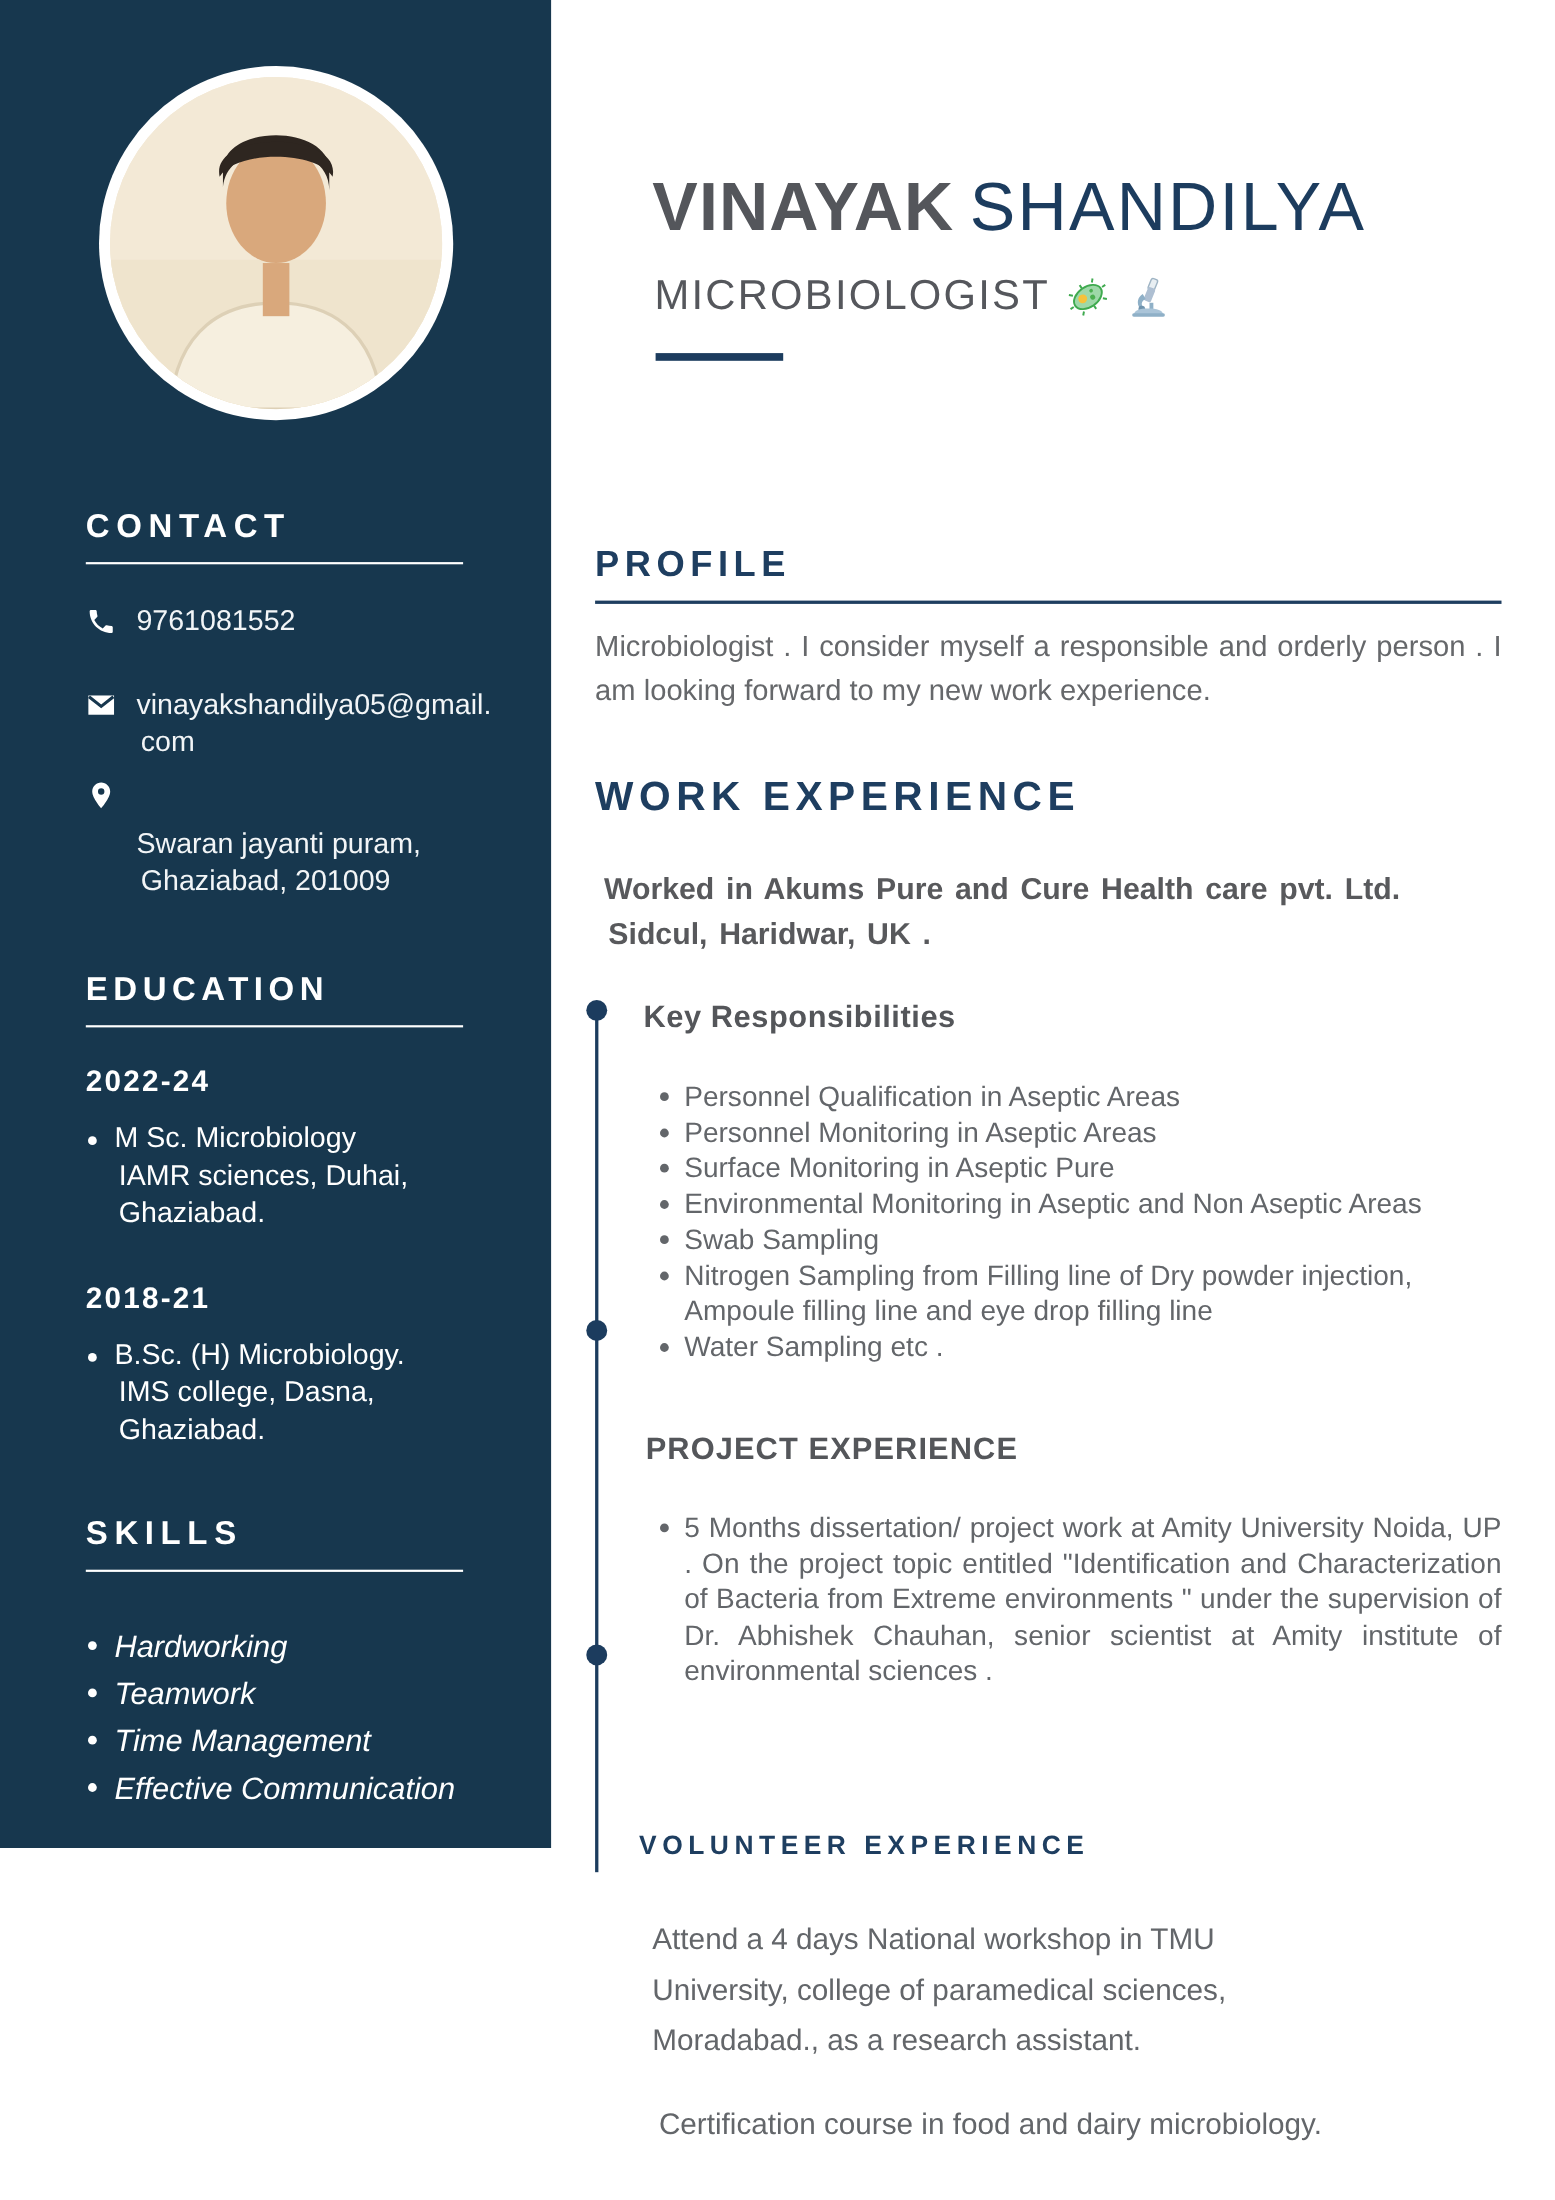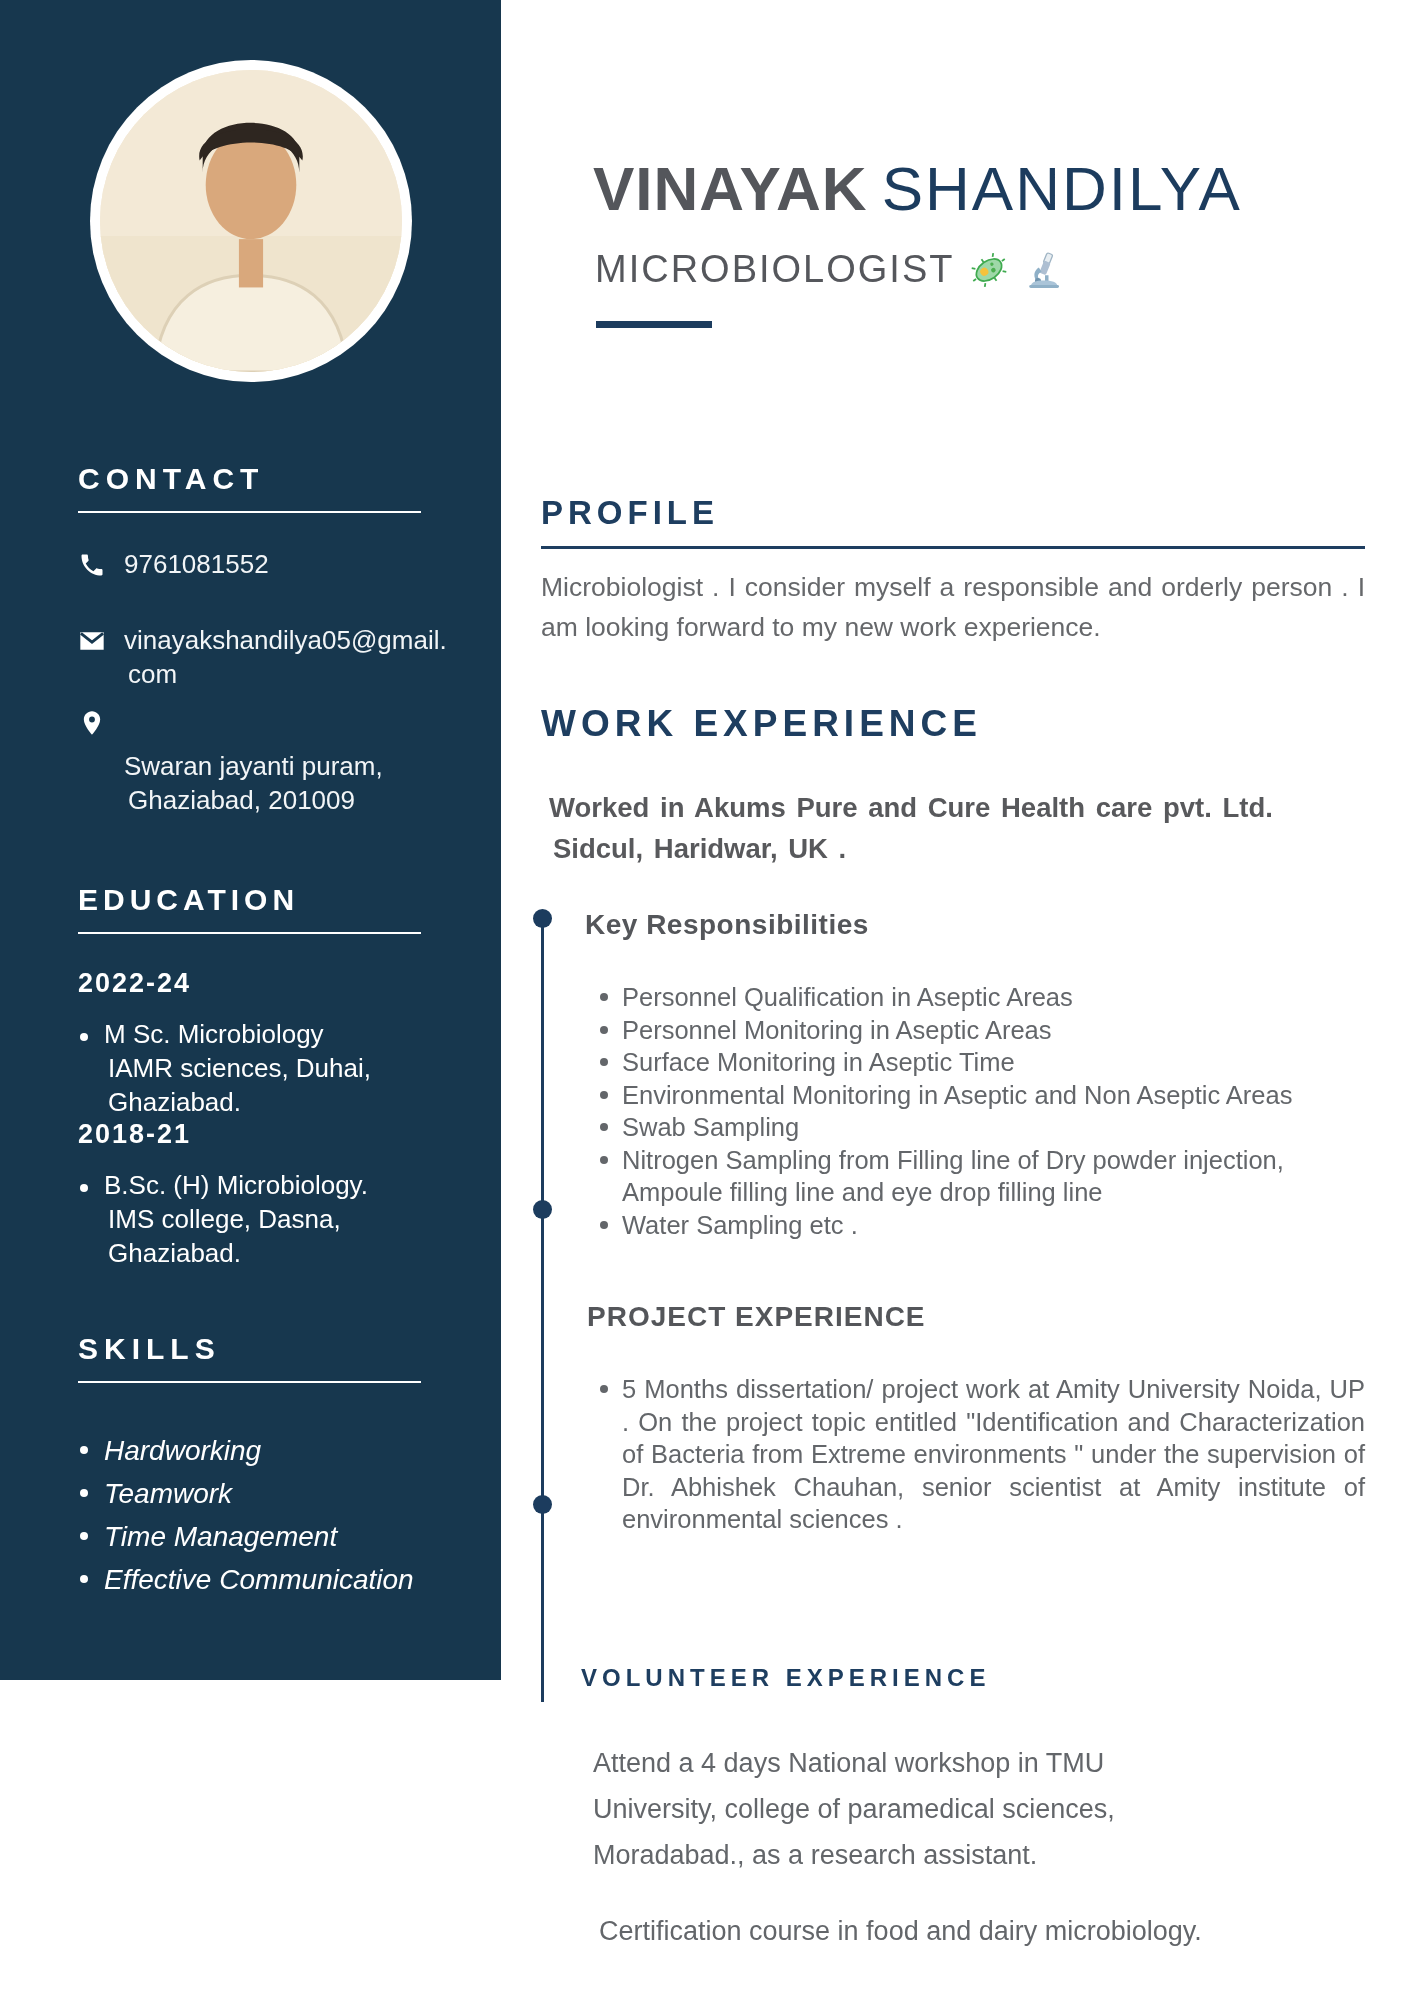--- a/index.html
+++ b/index.html
@@ -149,21 +149,21 @@
 
     <section class="sec" style="margin-top:66px;">
       <h2 class="side-h" style="letter-spacing:5px;">EDUCATION</h2>
       <hr class="side-rule">
       <div class="edu-year" style="margin-top:34px;">2022-24</div>
       <div class="edu-item">
         <span class="edu-line">M Sc. Microbiology</span>
         <span class="edu-line">IAMR sciences, Duhai,</span>
         <span class="edu-line">Ghaziabad.</span>
       </div>
-      <div class="edu-year" style="">2018-21</div>
+      <div class="edu-year" style="margin-top:46px;">2018-21</div>
       <div class="edu-item">
         <span class="edu-line">B.Sc. (H) Microbiology.</span>
         <span class="edu-line">IMS college, Dasna,</span>
         <span class="edu-line">Ghaziabad.</span>
       </div>
     </section>
 
     <section class="sec" style="margin-top:62px;">
       <h2 class="side-h">SKILLS</h2>
       <hr class="side-rule">
@@ -240,21 +240,21 @@
     <div class="timeline">
       <span class="timeline-line"></span>
       <span class="t-dot d1"></span>
       <span class="t-dot d2"></span>
       <span class="t-dot d3"></span>
 
       <h3 class="keyresp-h">Key Responsibilities</h3>
       <ul class="main-list">
         <li>Personnel Qualification in Aseptic Areas</li>
         <li>Personnel Monitoring in Aseptic Areas</li>
-        <li>Surface Monitoring in Aseptic Time</li>
+        <li>Surface Monitoring in Aseptic Pure</li>
         <li>Environmental Monitoring in Aseptic and Non Aseptic Areas</li>
         <li>Swab Sampling</li>
         <li>Nitrogen Sampling from Filling line of Dry powder injection, Ampoule filling line and eye drop filling line</li>
         <li>Water Sampling etc .</li>
       </ul>
 
       <h3 class="proj-h">PROJECT EXPERIENCE</h3>
       <ul class="main-list proj-list">
         <li>5 Months dissertation/ project work at Amity University Noida, UP . On the project topic entitled "Identification and Characterization of Bacteria from Extreme environments " under the supervision of Dr. Abhishek Chauhan, senior scientist at Amity institute of environmental sciences .</li>
       </ul>

